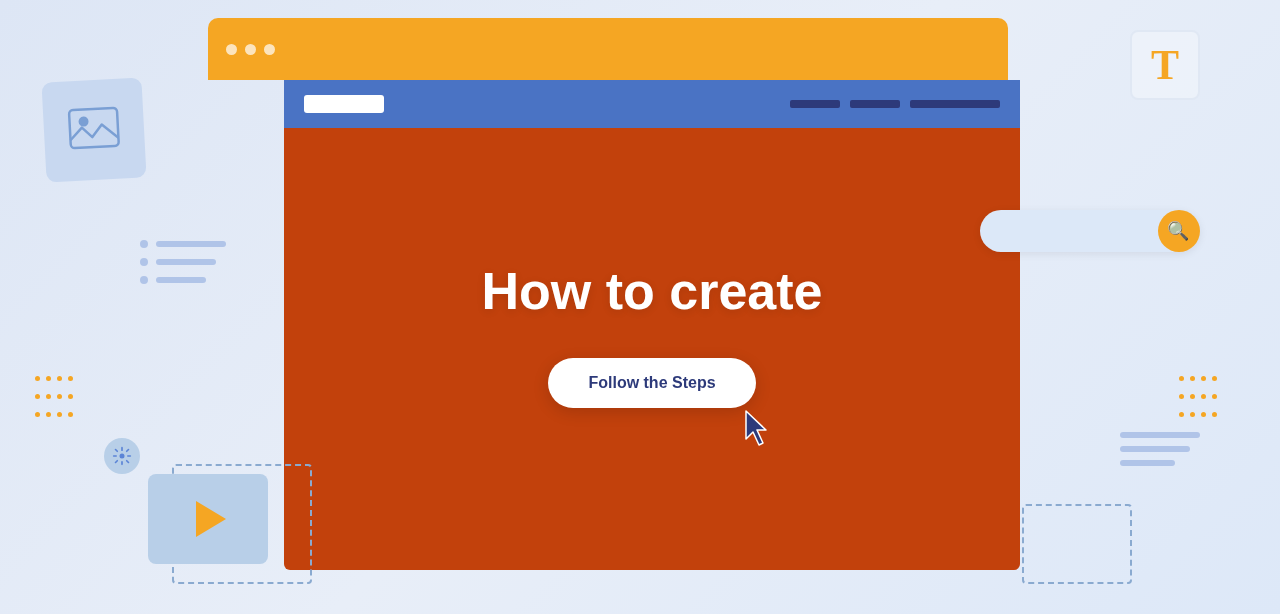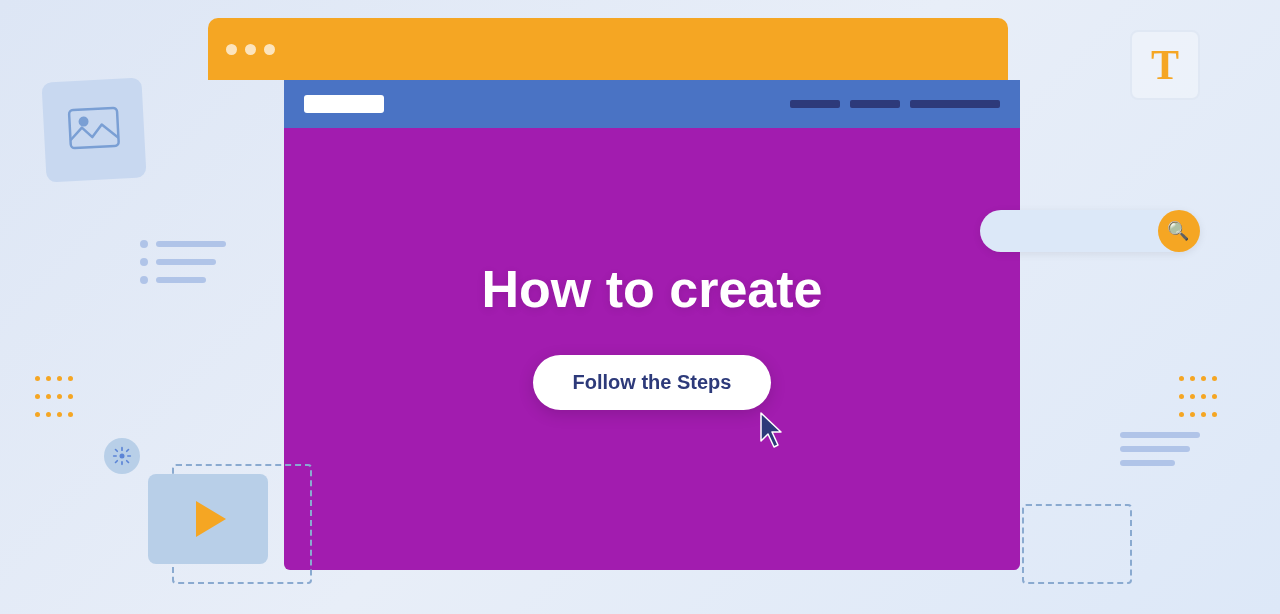--- a/index.html
+++ b/index.html
@@ -43,21 +43,21 @@
       background: rgba(255,255,255,0.7);
     }
 
     
     .browser-main {
       position: absolute;
       top: 80px;
       left: 284px;
       width: 736px;
       height: 490px;
-      background: #a21caf;
+      background: #c2410c;
       border-radius: 0 0 6px 6px;
       z-index: 2;
       display: flex;
       flex-direction: column;
       align-items: center;
       justify-content: center;
       padding-bottom: 40px;
     }
 
     
@@ -107,21 +107,21 @@
       text-shadow: 0 2px 8px rgba(0,0,0,0.1);
     }
 
     
     .cta-button {
       margin-top: 36px;
       background: white;
       border: none;
       border-radius: 50px;
       padding: 16px 40px;
-      font-size: 20px;
+      font-size: 16px;
       font-weight: 700;
       color: #2d3a7a;
       cursor: pointer;
       box-shadow: 0 4px 16px rgba(0,0,0,0.15);
       position: relative;
     }
 
     
     .cursor-icon {
       position: absolute;

